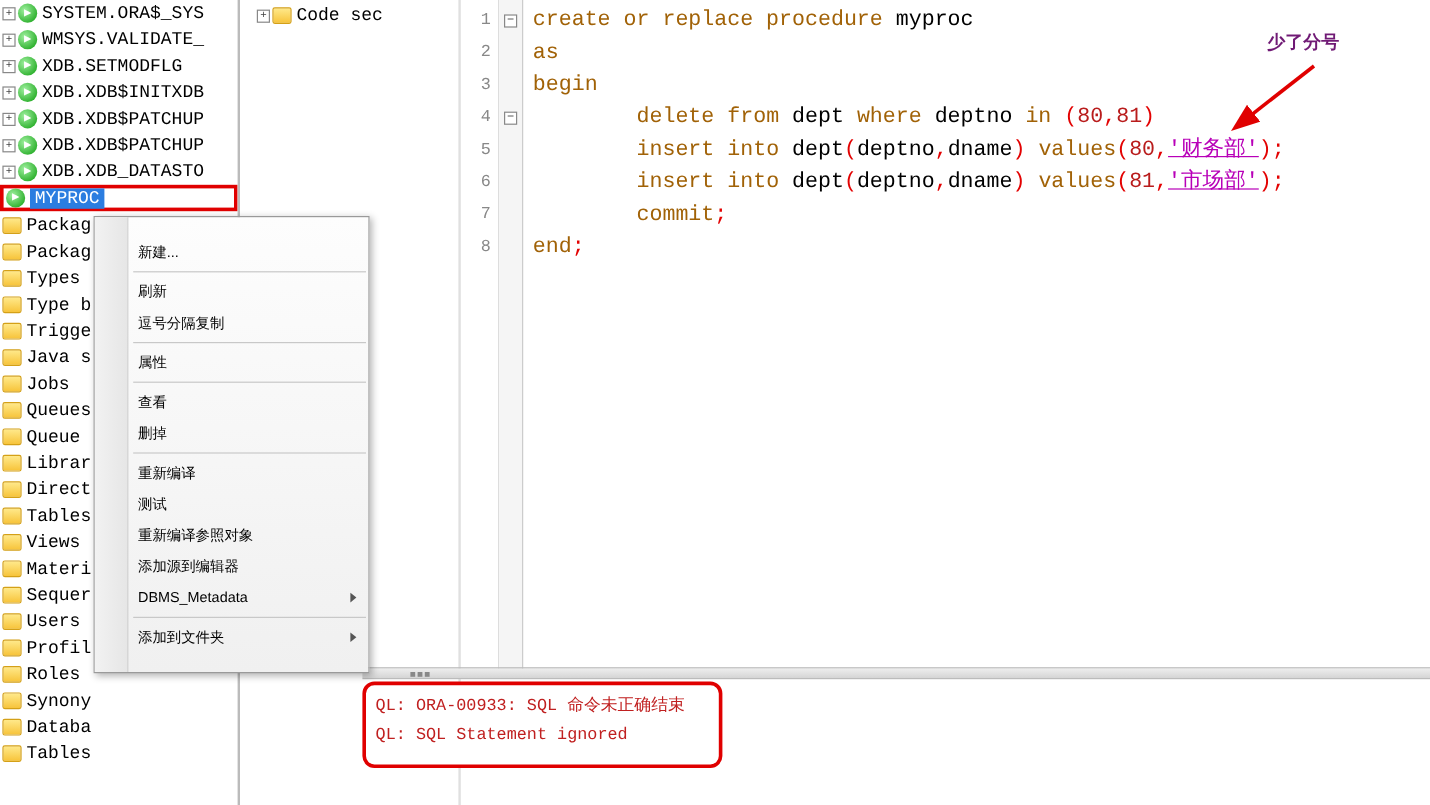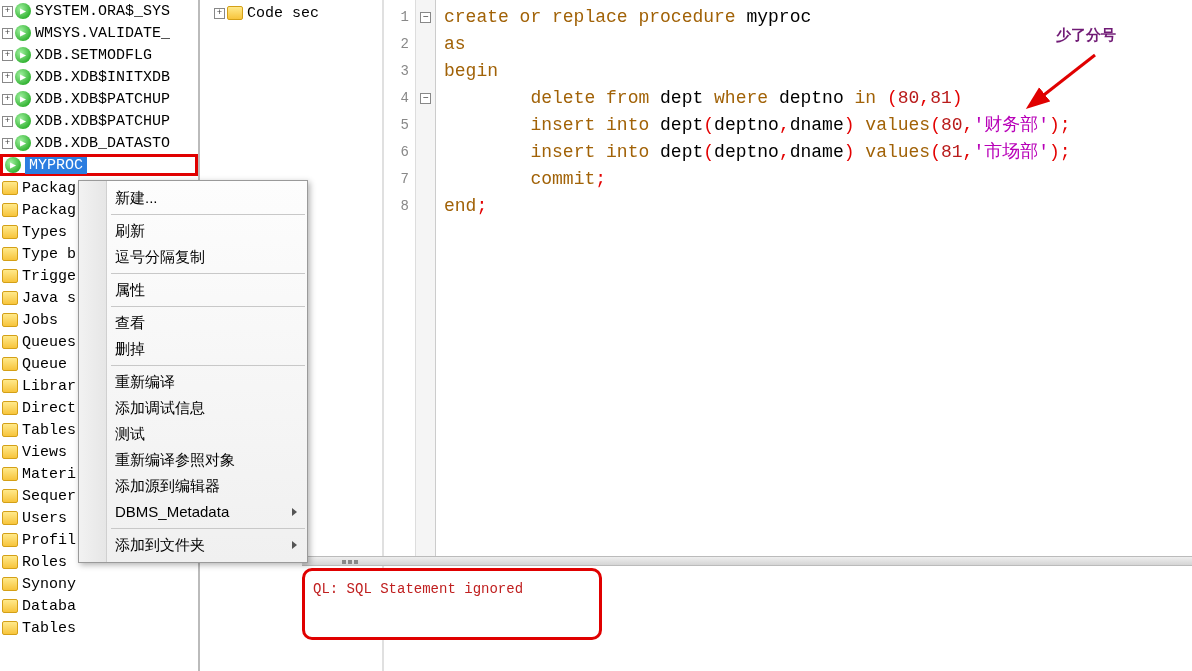--- a/index.html
+++ b/index.html
@@ -145,21 +145,21 @@
   flex: 1;
   padding: 4px 8px;
   font-family: "Courier New", "宋体", monospace;
   font-size: 18px;
   line-height: 27px;
   white-space: pre;
 }
 .kw { color: #a16207; }
 .ident { color: #000; }
 .num { color: #b91c1c; }
-.str { color: #b800b8; }
+.str { color: #b800b8; text-decoration: underline; }
 .op { color: #e30202; }
 
 
 .error-panel {
   position: absolute;
   left: 302px;
   top: 565px;
   width: 300px;
   height: 72px;
   border: 3px solid #e00000;
@@ -197,23 +197,23 @@
 
 
 .context-menu {
   position: absolute;
   left: 78px;
   top: 180px;
   width: 230px;
   background: linear-gradient(#fdfdfd, #f0f0f0);
   border: 1px solid #9a9a9a;
   box-shadow: 2px 2px 6px rgba(0,0,0,0.3);
-  padding: 4px 0;
+  padding: 16px 0;
   font-family: "Microsoft YaHei", sans-serif;
-  font-size: 15px;
+  font-size: 12px;
 }
 .menu-item {
   height: 26px;
   line-height: 26px;
   padding-left: 36px;
   padding-right: 16px;
   position: relative;
 }
 .menu-item.highlight {
   background: linear-gradient(#d6ebff, #9fd1ff);
@@ -434,20 +434,21 @@
 <span>        </span><span class="kw">delete from</span><span> dept </span><span class="kw">where</span><span> deptno </span><span class="kw">in</span><span class="op"> (</span><span class="num">80</span><span class="op">,</span><span class="num">81</span><span class="op">)</span>
 <span>        </span><span class="kw">insert into</span><span> dept</span><span class="op">(</span><span>deptno</span><span class="op">,</span><span>dname</span><span class="op">) </span><span class="kw">values</span><span class="op">(</span><span class="num">80</span><span class="op">,</span><span class="str">'财务部'</span><span class="op">);</span>
 <span>        </span><span class="kw">insert into</span><span> dept</span><span class="op">(</span><span>deptno</span><span class="op">,</span><span>dname</span><span class="op">) </span><span class="kw">values</span><span class="op">(</span><span class="num">81</span><span class="op">,</span><span class="str">'市场部'</span><span class="op">);</span>
 <span>        </span><span class="kw">commit</span><span class="op">;</span>
 <span class="kw">end</span><span class="op">;</span></div>
 </div>
 
 <div class="hsep"></div>
 
 <div class="error-panel">
+  <div>QL: ORA-00933: SQL 命令未正确结束</div>
   <div>QL: SQL Statement ignored</div>
 </div>
 
 <div class="annotation" style="left:1056px; top:26px;">少了分号</div>
 <svg class="arrow-svg" style="left:1020px; top:50px;" width="90" height="60">
   <defs>
     <marker id="ah" markerWidth="10" markerHeight="10" refX="2" refY="3" orient="auto">
       <path d="M0,0 L0,6 L8,3 z" fill="#e00000"></path>
     </marker>
   </defs>
@@ -461,21 +462,20 @@
       <div class="menu-sep"></div>
       <div class="menu-item"><span>刷新</span></div>
       <div class="menu-item"><span>逗号分隔复制</span></div>
       <div class="menu-sep"></div>
       <div class="menu-item"><span>属性</span></div>
       <div class="menu-sep"></div>
       <div class="menu-item"><span>查看</span></div>
       <div class="menu-item"><span>删掉</span></div>
       <div class="menu-sep"></div>
       <div class="menu-item"><span>重新编译</span></div>
-      <div class="menu-item"><span>添加调试信息</span></div>
       <div class="menu-item"><span>测试</span></div>
       <div class="menu-item"><span>重新编译参照对象</span></div>
       <div class="menu-item"><span>添加源到编辑器</span></div>
       <div class="menu-item"><span>DBMS_Metadata</span><span class="menu-arrow"></span></div>
       <div class="menu-sep"></div>
       <div class="menu-item"><span>添加到文件夹</span><span class="menu-arrow"></span></div>
     </div>
 </div>
 
 </body></html>

